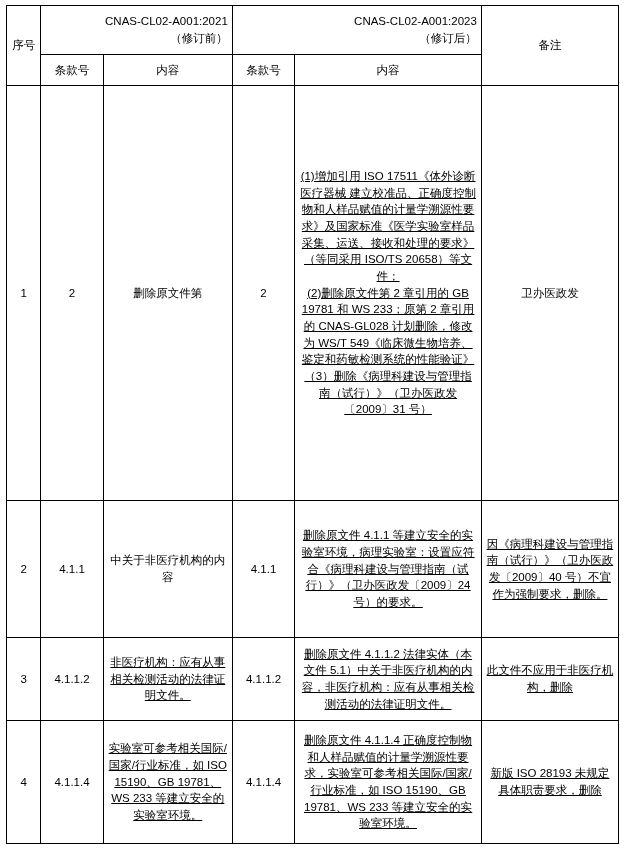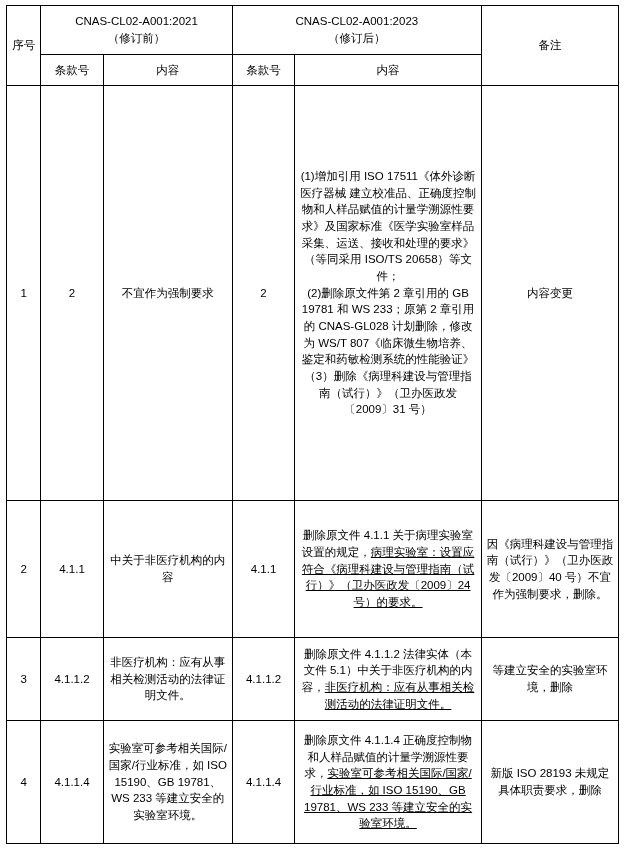--- a/index.html
+++ b/index.html
@@ -53,31 +53,32 @@
   .col-remark { width: 136px; }
 
   .cell-body {
     font-size: 11.5px;
     line-height: 1.62;
   }
   .just {
     text-align: justify;
     text-align-last: center;
     padding: 5px 6px;
+    text-decoration: underline;
   }
   .ctr { text-align: center; }
   .u { text-decoration: underline; }
 
   
   .r1 td { height: 410px; vertical-align: middle; }
   .r2 td { height: 132px; vertical-align: middle; }
   .r3 td { height: 78px; vertical-align: middle; }
   .r4 td { height: 118px; vertical-align: middle; }
 
-  .inner-line { display: block; }
+  .inner-line { display: block; text-align: right; }
   .para { margin: 0; padding: 0; }
 </style>
 </head>
 <body>
 
 <div class="page">
   <table class="cmp">
     <colgroup>
       <col class="col-seq">
       <col class="col-clause-a">
@@ -106,46 +107,46 @@
       <tr class="hdr-sub">
         <td>条款号</td>
         <td>内容</td>
         <td>条款号</td>
         <td>内容</td>
       </tr>
 
       <tr class="r1">
         <td class="ctr">1</td>
         <td class="ctr">2</td>
-        <td class="ctr cell-body">不宜作为强制要求</td>
+        <td class="ctr cell-body">删除原文件第</td>
         <td class="ctr">2</td>
         <td class="just cell-body">
           <p class="para">(1)增加引用 ISO 17511《体外诊断医疗器械 建立校准品、正确度控制物和人样品赋值的计量学溯源性要求》及国家标准《医学实验室样品采集、运送、接收和处理的要求》（等同采用 ISO/TS 20658）等文件；</p>
-          <p class="para">(2)删除原文件第 2 章引用的 GB 19781 和 WS 233；原第 2 章引用的 CNAS-GL028 计划删除，修改为 WS/T 807《临床微生物培养、鉴定和药敏检测系统的性能验证》</p>
+          <p class="para">(2)删除原文件第 2 章引用的 GB 19781 和 WS 233；原第 2 章引用的 CNAS-GL028 计划删除，修改为 WS/T 549《临床微生物培养、鉴定和药敏检测系统的性能验证》</p>
           <p class="para">（3）删除《病理科建设与管理指南（试行）》（卫办医政发〔2009〕31 号）</p>
         </td>
-        <td class="ctr cell-body">内容变更</td>
+        <td class="ctr cell-body">卫办医政发</td>
       </tr>
 
       <tr class="r2">
         <td class="ctr">2</td>
         <td class="ctr">4.1.1</td>
         <td class="ctr cell-body">中关于非医疗机构的内容</td>
         <td class="ctr">4.1.1</td>
-        <td class="just cell-body"><span>删除原文件 4.1.1 关于病理实验室设置的规定，</span><span class="u">病理实验室：设置应符合《病理科建设与管理指南（试行）》（卫办医政发〔2009〕24 号）的要求。</span></td>
+        <td class="just cell-body"><span>删除原文件 4.1.1 等建立安全的实验室环境，</span><span class="u">病理实验室：设置应符合《病理科建设与管理指南（试行）》（卫办医政发〔2009〕24 号）的要求。</span></td>
         <td class="just cell-body">因《病理科建设与管理指南（试行）》（卫办医政发〔2009〕40 号）不宜作为强制要求，删除。</td>
       </tr>
 
       <tr class="r3">
         <td class="ctr">3</td>
         <td class="ctr">4.1.1.2</td>
         <td class="just cell-body">非医疗机构：应有从事相关检测活动的法律证明文件。</td>
         <td class="ctr">4.1.1.2</td>
         <td class="just cell-body"><span>删除原文件 4.1.1.2 法律实体（本文件 5.1）中关于非医疗机构的内容，</span><span class="u">非医疗机构：应有从事相关检测活动的法律证明文件。</span></td>
-        <td class="just cell-body">等建立安全的实验室环境，删除</td>
+        <td class="just cell-body">此文件不应用于非医疗机构，删除</td>
       </tr>
 
       <tr class="r4">
         <td class="ctr">4</td>
         <td class="ctr">4.1.1.4</td>
         <td class="just cell-body">实验室可参考相关国际/国家/行业标准，如 ISO 15190、GB 19781、WS 233 等建立安全的实验室环境。</td>
         <td class="ctr">4.1.1.4</td>
         <td class="just cell-body"><span>删除原文件 4.1.1.4 正确度控制物和人样品赋值的计量学溯源性要求，</span><span class="u">实验室可参考相关国际/国家/行业标准，如 ISO 15190、GB 19781、WS 233 等建立安全的实验室环境。</span></td>
         <td class="just cell-body">新版 ISO 28193 未规定具体职责要求，删除</td>
       </tr>

